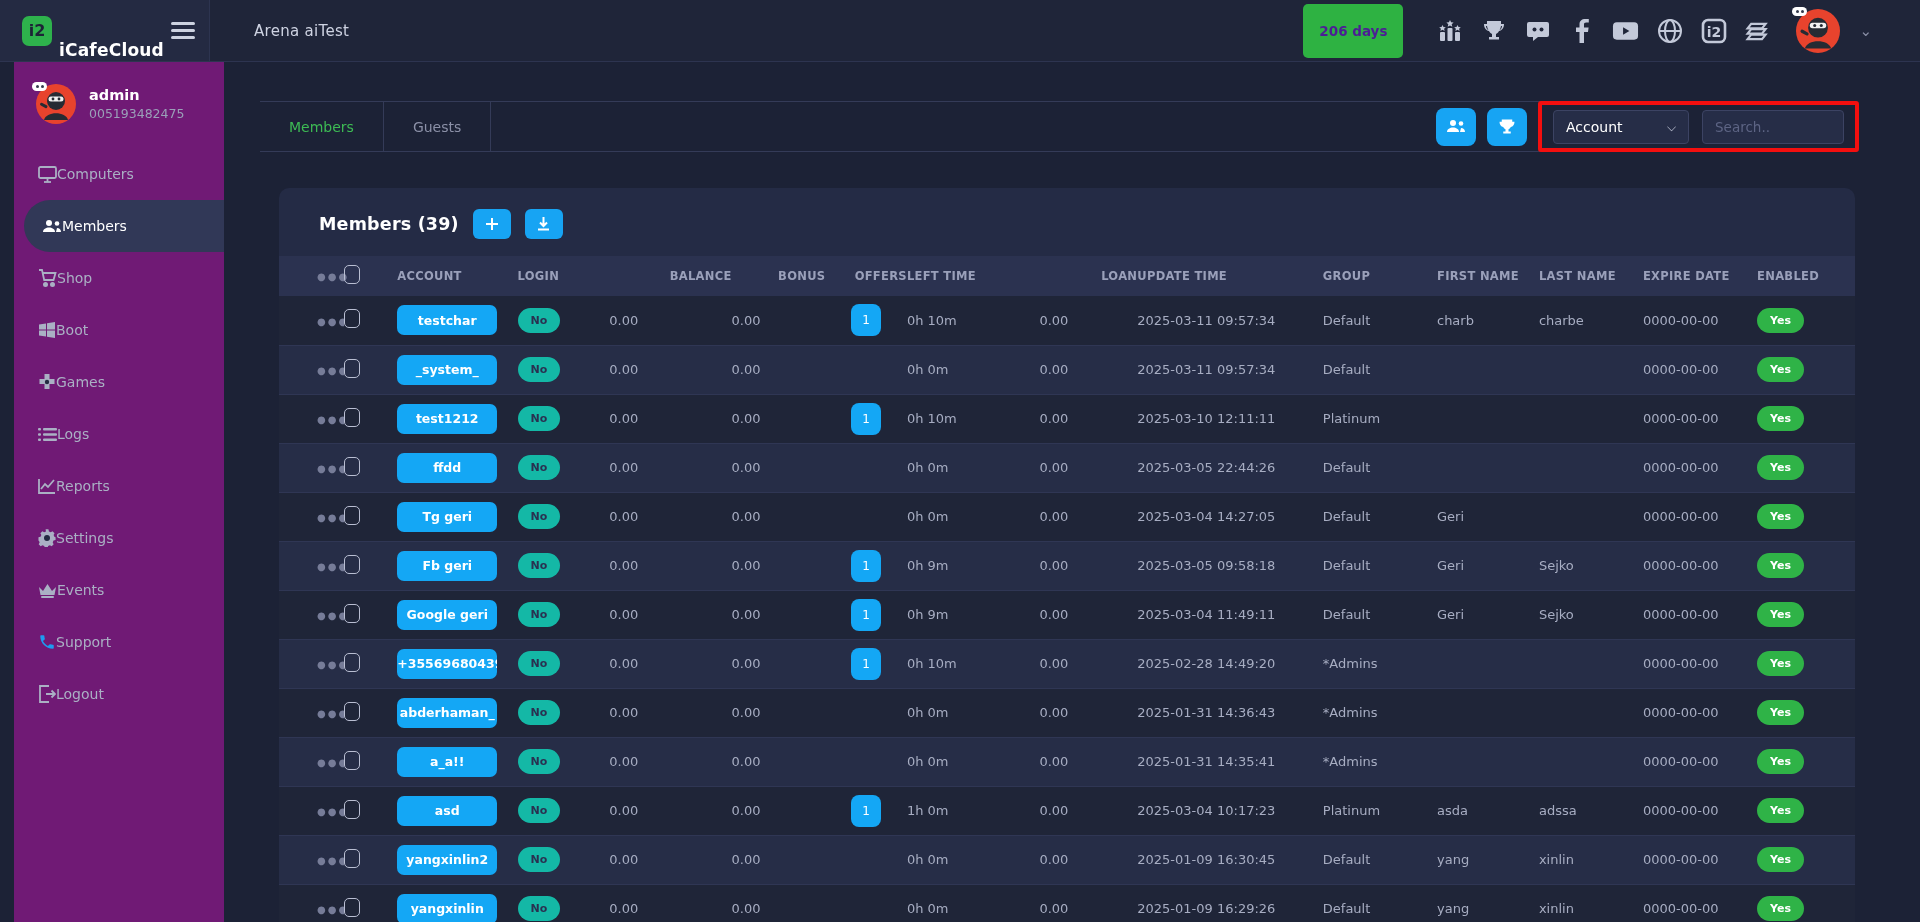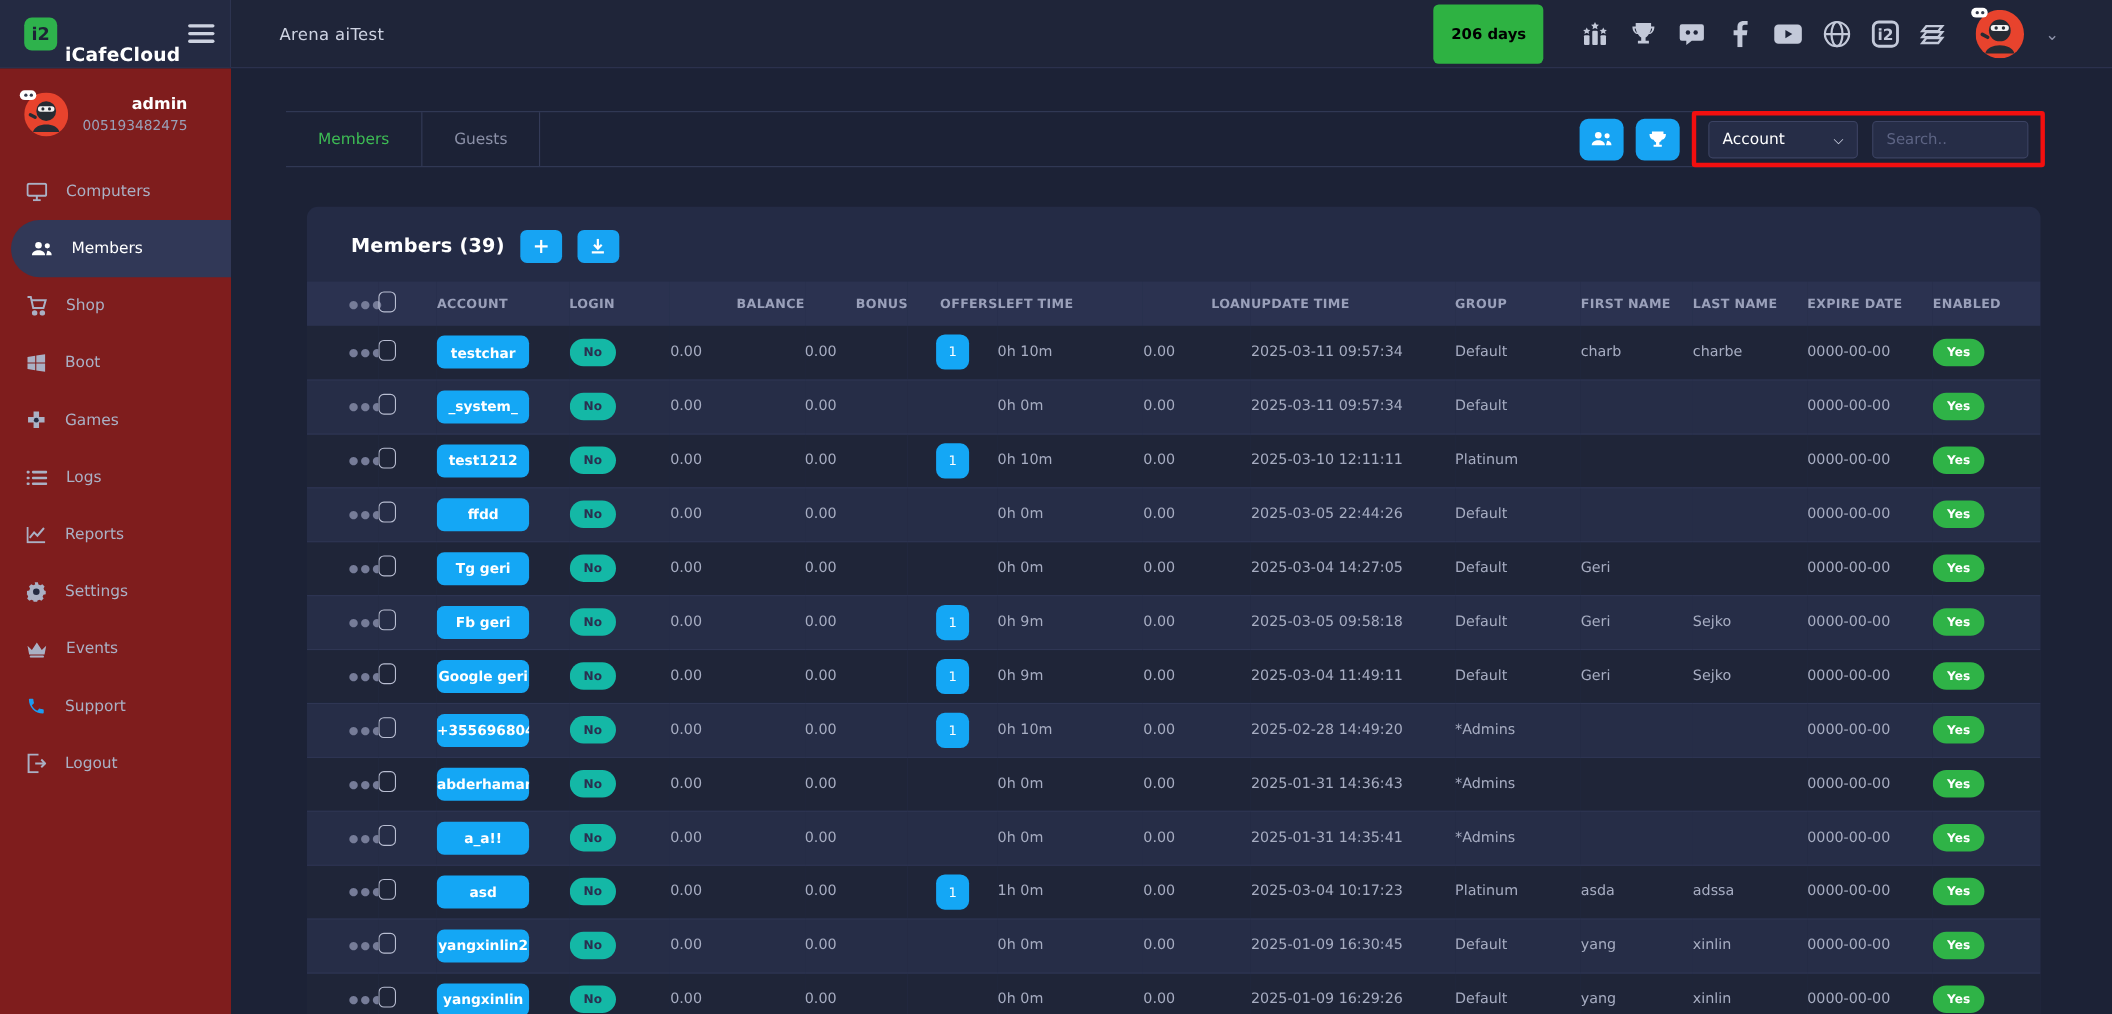--- a/index.html
+++ b/index.html
@@ -17,38 +17,38 @@
   .topbar-left { width:210px; height:100%; display:flex; align-items:center;
     padding:0 14px 0 22px; border-right:1px solid #2d3450; background:#242a42; }
   .logo-badge { width:30px; height:30px; background:#2eb24c; border-radius:7px;
     display:flex; align-items:center; justify-content:center; color:#1d2336;
     font-weight:bold; font-size:16px; flex:0 0 auto; }
   .logo-text { color:#fff; font-weight:bold; font-size:17px; margin-left:7px; letter-spacing:.2px;margin-top:39px; }
   .hamburger { margin-left:auto; width:24px; cursor:pointer; }
   .hamburger span { display:block; height:3px; background:#cdd2e0; border-radius:2px; margin:4px 0; }
   .topbar-title { margin-left:44px; font-size:15px; color:#ced3e2; letter-spacing:.3px; }
   .topbar-right { margin-left:auto; display:flex; align-items:center; gap:17px; padding-right:48px; }
-  .days-badge { background:#2eb242; color:#000000; font-size:13.5px; font-weight:600;
+  .days-badge { background:#2eb242; color:#4c1d95; font-size:13.5px; font-weight:600;
     padding:19px 16px; border-radius:5px; margin-right:16px; }
   .hicon { width:27px; height:27px; display:flex; align-items:center; justify-content:center; }
   .hicon svg { display:block; }
   .avatar { position:relative; width:44px; height:44px; margin-left:8px; }
   .avatar svg { display:block; }
   .bubble { position:absolute; top:-2px; left:-4px; width:15px; height:9px; background:#fff;
     border-radius:5px; display:flex; align-items:center; justify-content:center; gap:2px; }
   .bubble i { width:3px; height:3px; background:#353b4d; border-radius:50%; }
   .chev { color:#8b90a7; font-size:15px; margin-left:2px; }
 
   
-  .sidebar { position:absolute; top:62px; left:0; width:210px; bottom:0; background:#7f1d1d;text-align:right; }
+  .sidebar { position:absolute; top:62px; left:14px; width:210px; bottom:0; background:#701a75; }
   .user-block { display:flex; align-items:center; gap:13px; padding:22px 20px 24px 22px; }
   .user-avatar { position:relative; width:40px; height:40px; flex:0 0 auto; }
   .user-name { color:#fff; font-weight:bold; font-size:14.5px; }
   .user-id { color:#9aa0b8; font-size:12.5px; margin-top:3px; }
-  .nav-item { display:flex; align-items:center; gap:17px; height:52px; padding:0 24px;
+  .nav-item { display:flex; align-items:center; height:52px; padding:0 24px;
     color:#aab0c4; font-size:14px; cursor:pointer; }
   .nav-item svg { flex:0 0 auto; }
   .nav-item.active { background:#313857; color:#fff; border-radius:28px 0 0 28px;
     margin-left:10px; padding-left:18px; }
 
   
   .tabstrip { position:absolute; left:260px; top:101px; width:1597px; height:51px;
     border-top:1px solid #343b58; border-bottom:1px solid #343b58;
     display:flex; align-items:center; }
   .tab { height:100%; display:flex; align-items:center; padding:0 29px;
@@ -85,21 +85,21 @@
   tbody tr.odd  { background:#1f2538; }
   tbody tr.even { background:#262d47; }
   td { font-size:13px; color:#a7adc2; white-space:nowrap; overflow:hidden; }
   .num { text-align:left; }
   th.num { text-align:right; }
   .c-dots { padding-left:38px; }
   th.c-dots { padding-left:38px; }
   .dots { color:#767c98; font-size:10px; letter-spacing:2px; cursor:pointer; }
   .checkbox { display:inline-block; width:16px; height:19px; border:1.5px solid #b9bed2;
     border-radius:5px; cursor:pointer; }
-  .acct-btn { width:84px; height:30px; background:#14a7f5; border:none; border-radius:7px;
+  .acct-btn { width:100px; height:30px; background:#14a7f5; border:none; border-radius:7px;
     color:#fff; font-size:12.5px; font-weight:600; cursor:pointer; overflow:hidden;
     white-space:nowrap; font-family:"DejaVu Sans","Liberation Sans",sans-serif; }
   .pill { display:inline-block; border-radius:20px; padding:6px 13px; font-size:11px; font-weight:bold; }
   .pill-no  { background:#14b8a6; color:#2a3050; }
   .pill-yes { background:#2fb347; color:#fff; }
   .offer-badge { display:inline-flex; width:30px; height:32px; background:#14a7f5; border-radius:8px;
     color:#fff; font-size:12px; align-items:center; justify-content:center; cursor:pointer; }
   .c-offers { text-align:center; }
   th.c-offers { text-align:right; }
 </style>

